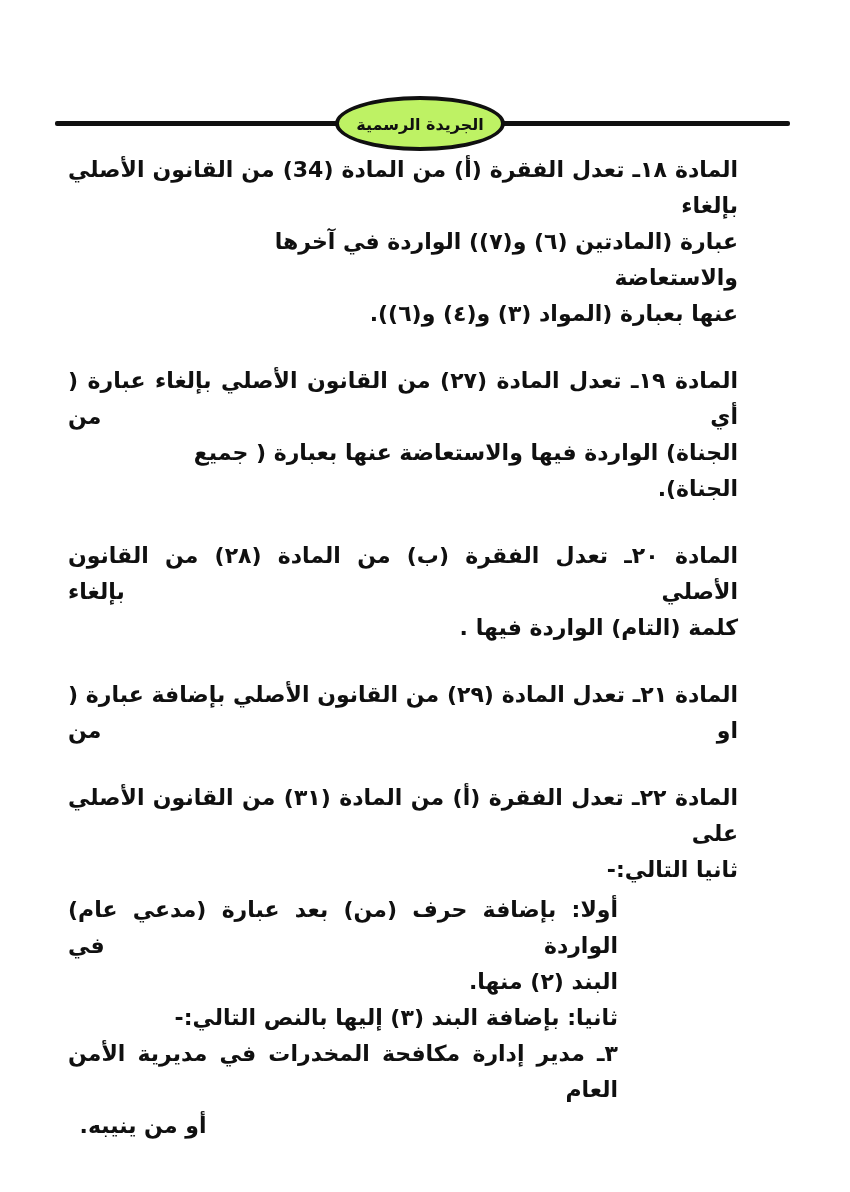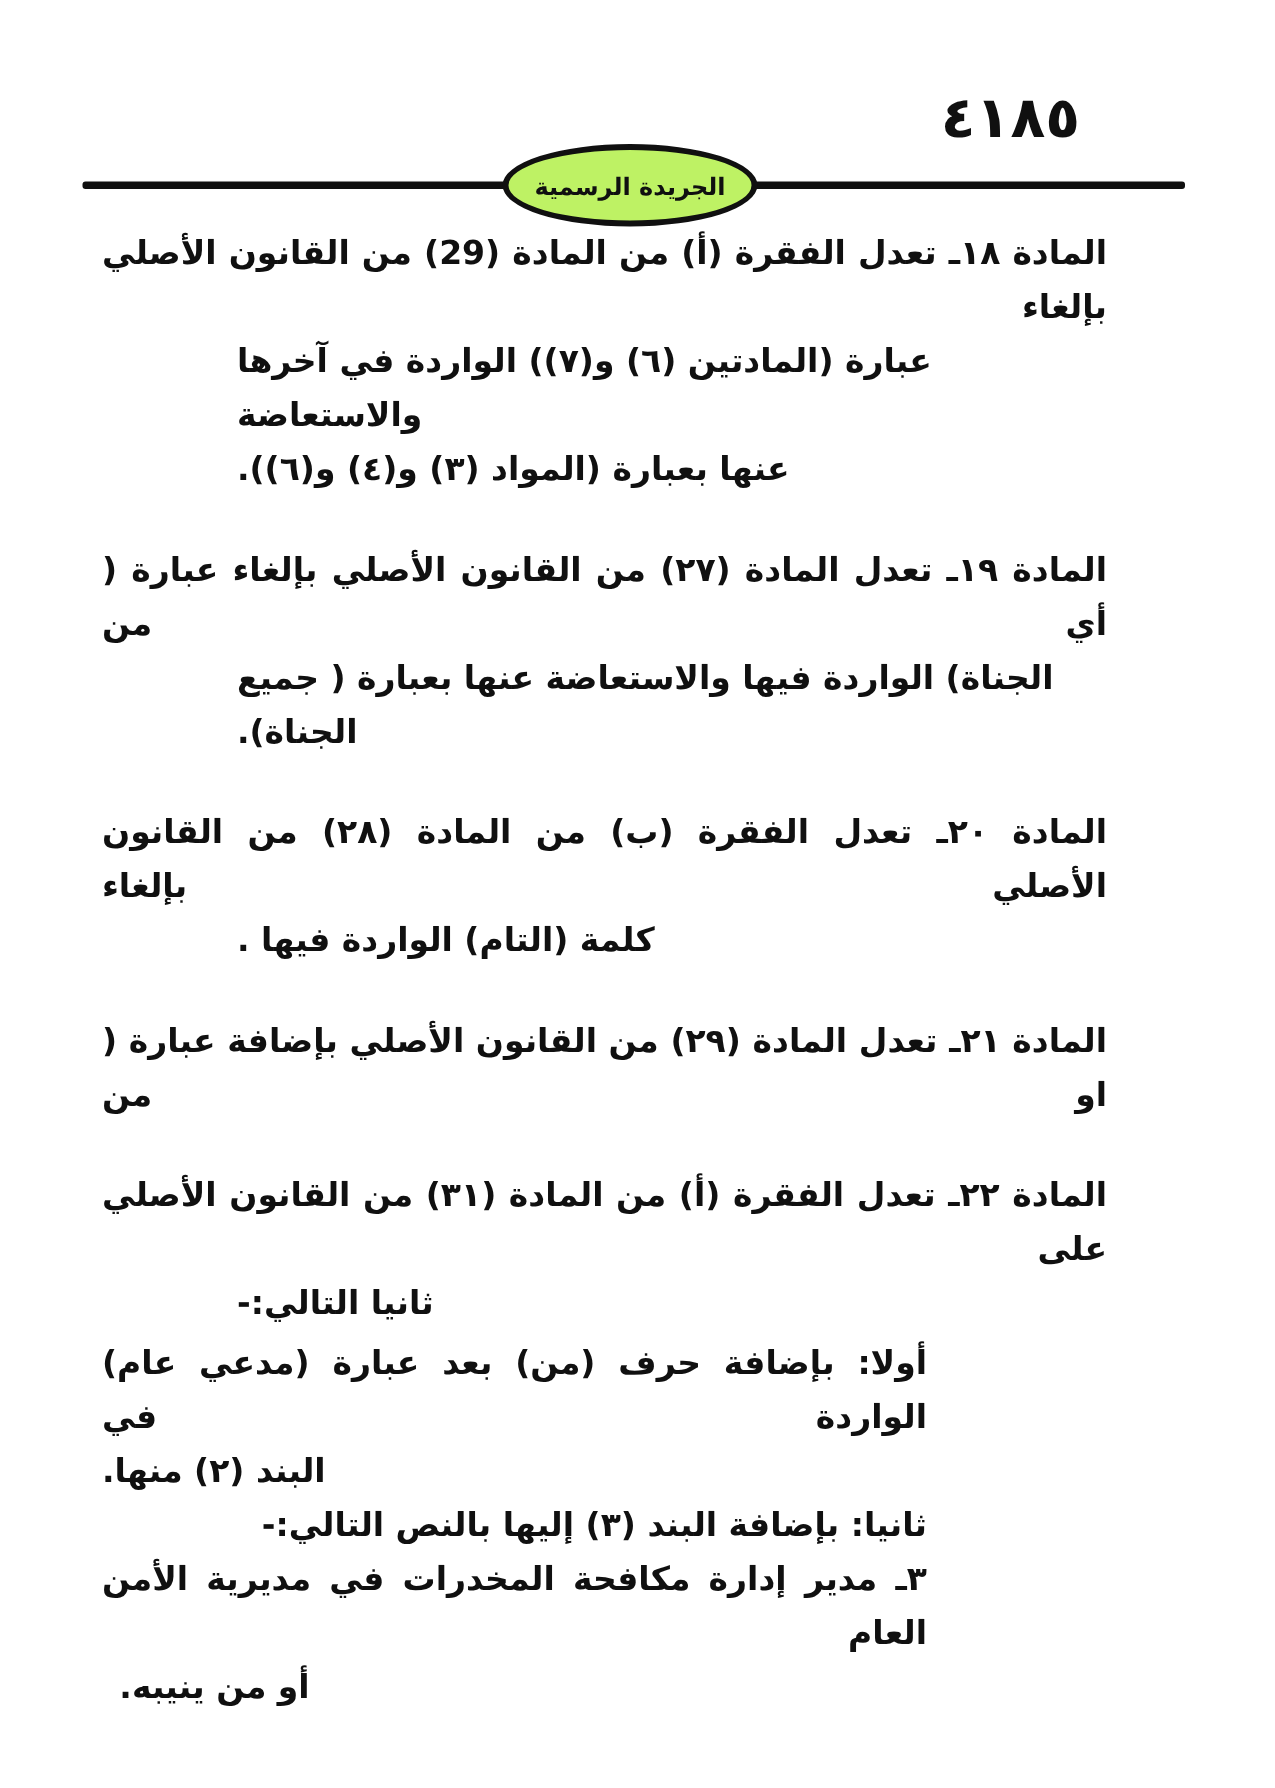--- a/index.html
+++ b/index.html
@@ -33,44 +33,43 @@
   .gazette-badge span{font-size:16px;font-weight:bold;padding-top:2px;}
   
   .content{
     direction:rtl;
     margin:0 112px 0 68px;   
     font-size:22px;font-weight:bold;
   }
   .line{line-height:36px;white-space:nowrap;}
   .l-just{ text-align:justify;text-align-last:justify;white-space:normal; }
   .l-right{ text-align:right; }
-  .l-center{ text-align:left;white-space:normal; }
+  .l-center{ text-align:right;white-space:normal; }
   .l-center.bias-left{ margin-left:0;margin-right:0;padding-left:90px; }   
   .article{margin-bottom:31px;}
   .article.last{margin-bottom:4px;}
   .sub-items{ margin-right:120px; }   
   .clause3-line2{ padding-right:400px;text-align:center;white-space:normal; }
 </style>
 </head>
 <body>
 
 <div class="page">
 
   <div class="header">
-    <div class="page-number">٤١٨٥</div>
     <div class="header-rule"></div>
     <div class="gazette-badge">
       <span>الجريدة الرسمية</span>
     </div>
   </div>
 
   <div class="content">
 
     <div class="article">
-      <div class="line l-just">المادة ١٨ـ تعدل الفقرة (أ) من المادة (29) من القانون الأصلي بإلغاء</div>
+      <div class="line l-just">المادة ١٨ـ تعدل الفقرة (أ) من المادة (34) من القانون الأصلي بإلغاء</div>
       <div class="line l-center bias-left">عبارة (المادتين (٦) و(٧)) الواردة في آخرها والاستعاضة</div>
       <div class="line l-center bias-left">عنها بعبارة (المواد (٣) و(٤) و(٦)).</div>
     </div>
 
     <div class="article">
       <div class="line l-just">المادة ١٩ـ تعدل المادة (٢٧) من القانون الأصلي بإلغاء عبارة ( أي من</div>
       <div class="line l-center bias-left">الجناة) الواردة فيها والاستعاضة عنها بعبارة ( جميع الجناة).</div>
     </div>
 
     <div class="article">

